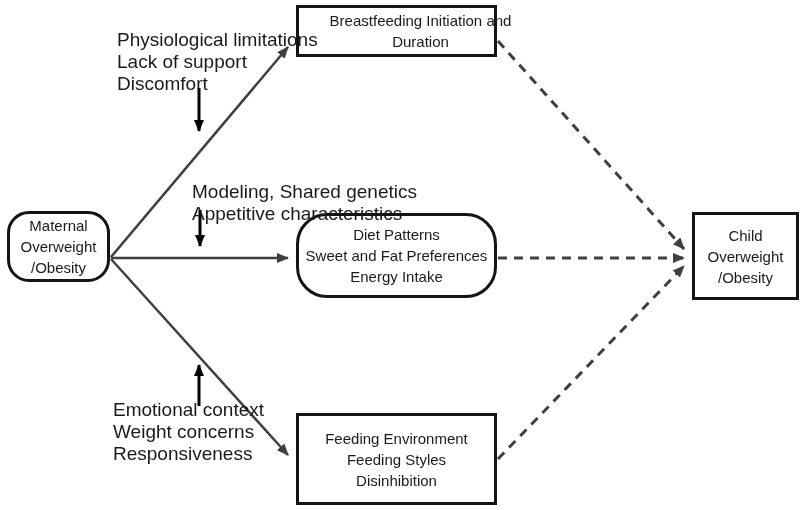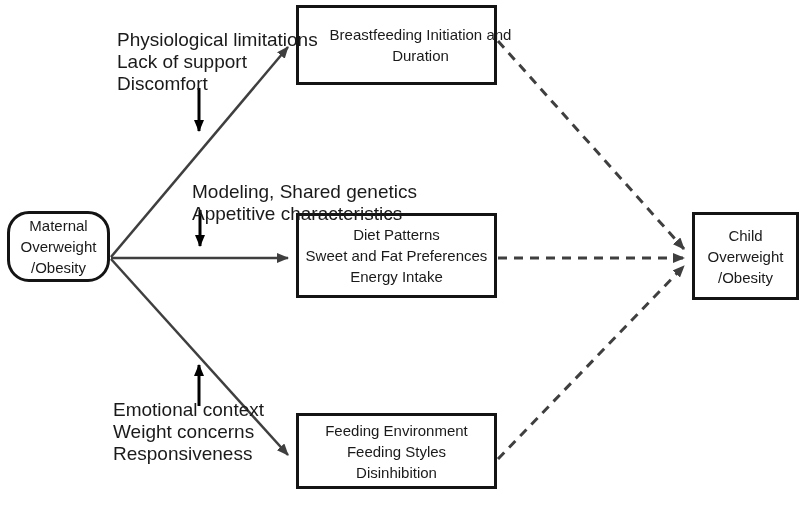--- a/index.html
+++ b/index.html
@@ -35,23 +35,23 @@
   .box div { white-space: nowrap; }
   .label {
     position: absolute;
     font-size: 19px;
     line-height: 22px;
     white-space: nowrap;
     z-index: 2;
   }
   
   #box-maternal      { left: 7px;   top: 211px; width: 103px; height: 71px; border-radius: 22px; }
-  #box-breastfeeding { left: 296px; top: 5px;   width: 201px; height: 80px; padding-left: 48px; }
-  #box-diet          { left: 296px; top: 213px; width: 201px; height: 85px; }
-  #box-feeding       { left: 296px; top: 413px; width: 201px; height: 76px; }
+  #box-breastfeeding { left: 296px; top: 5px;   width: 201px; height: 52px; padding-left: 48px; }
+  #box-diet          { left: 296px; top: 213px; width: 201px; height: 85px; border-radius: 31px; }
+  #box-feeding       { left: 296px; top: 413px; width: 201px; height: 92px; }
   #box-child         { left: 692px; top: 212px; width: 107px;  height: 88px; }
   
   #label-breastfeeding-mediators { left: 117px; top: 29px; }
   #label-diet-mediators          { left: 192px; top: 181px; }
   #label-feeding-mediators       { left: 113px; top: 399px; }
 </style>
 </head>
 <body>
 
 <div class="stage">

